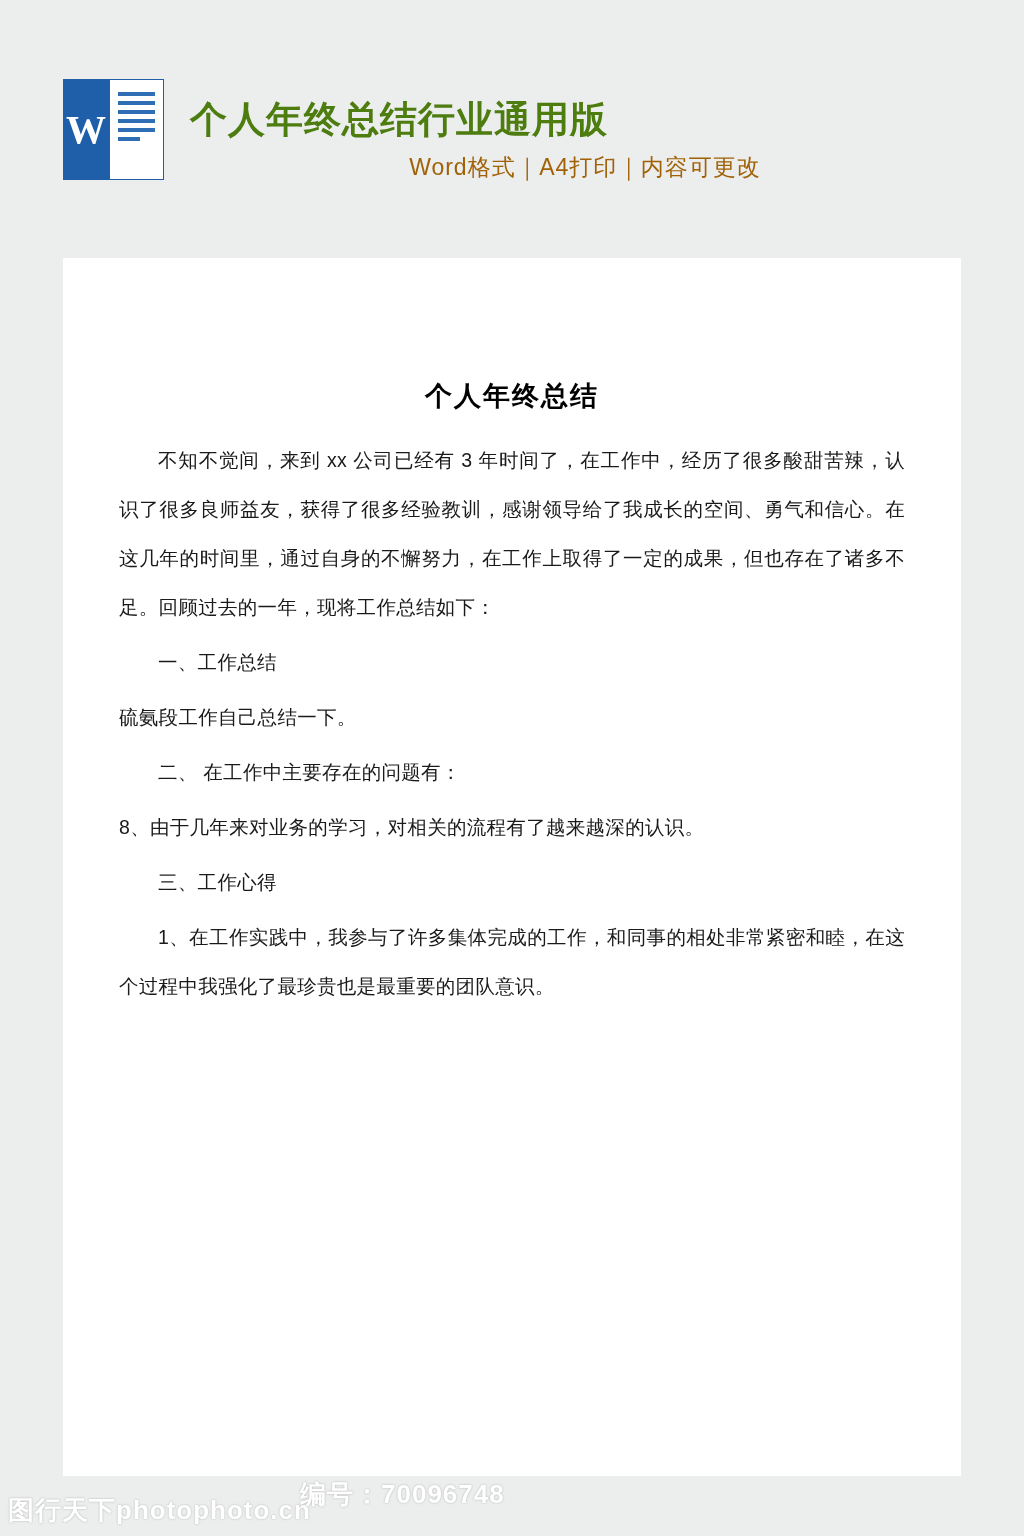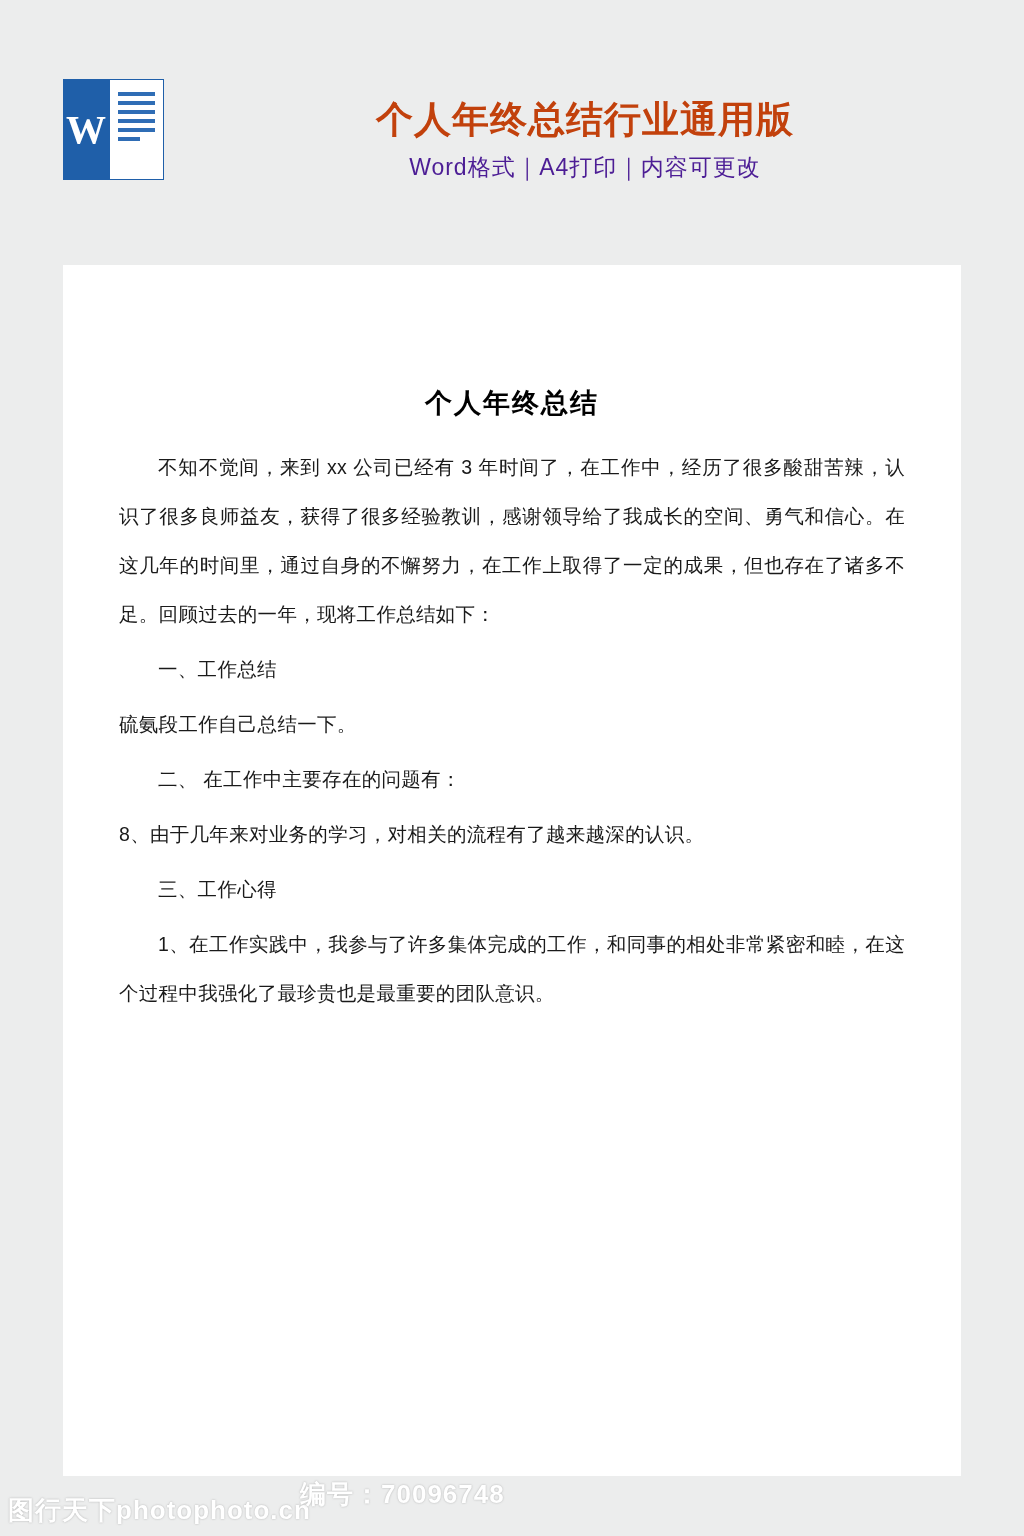--- a/index.html
+++ b/index.html
@@ -65,42 +65,42 @@
     margin-bottom: 5px;
     background: #2f6db5;
   }
   .word-logo .logo-right i.short { width: 60%; }
 
   .banner-title {
     position: absolute;
     left: 190px;
     top: 95px;
     width: 790px;
-    text-align: center;
-    color: #c2410c;
+    text-align: left;
+    color: #4d7c0f;
     font-size: 37px;
     font-weight: bold;
     letter-spacing: 1px;
   }
   .banner-sub {
     position: absolute;
     left: 190px;
     top: 152px;
     width: 790px;
     text-align: center;
-    color: #4c1d95;
+    color: #a16207;
     font-size: 23px;
     letter-spacing: 1px;
   }
 
   
   .page {
     position: absolute;
     left: 63px;
-    top: 265px;
+    top: 258px;
     width: 898px;
     height: 1218px;
     background: #ffffff;
   }
   .doc-title {
     margin: 0;
     padding: 120px 0 0 0;
     text-align: center;
     font-size: 27px;
     font-weight: bold;

